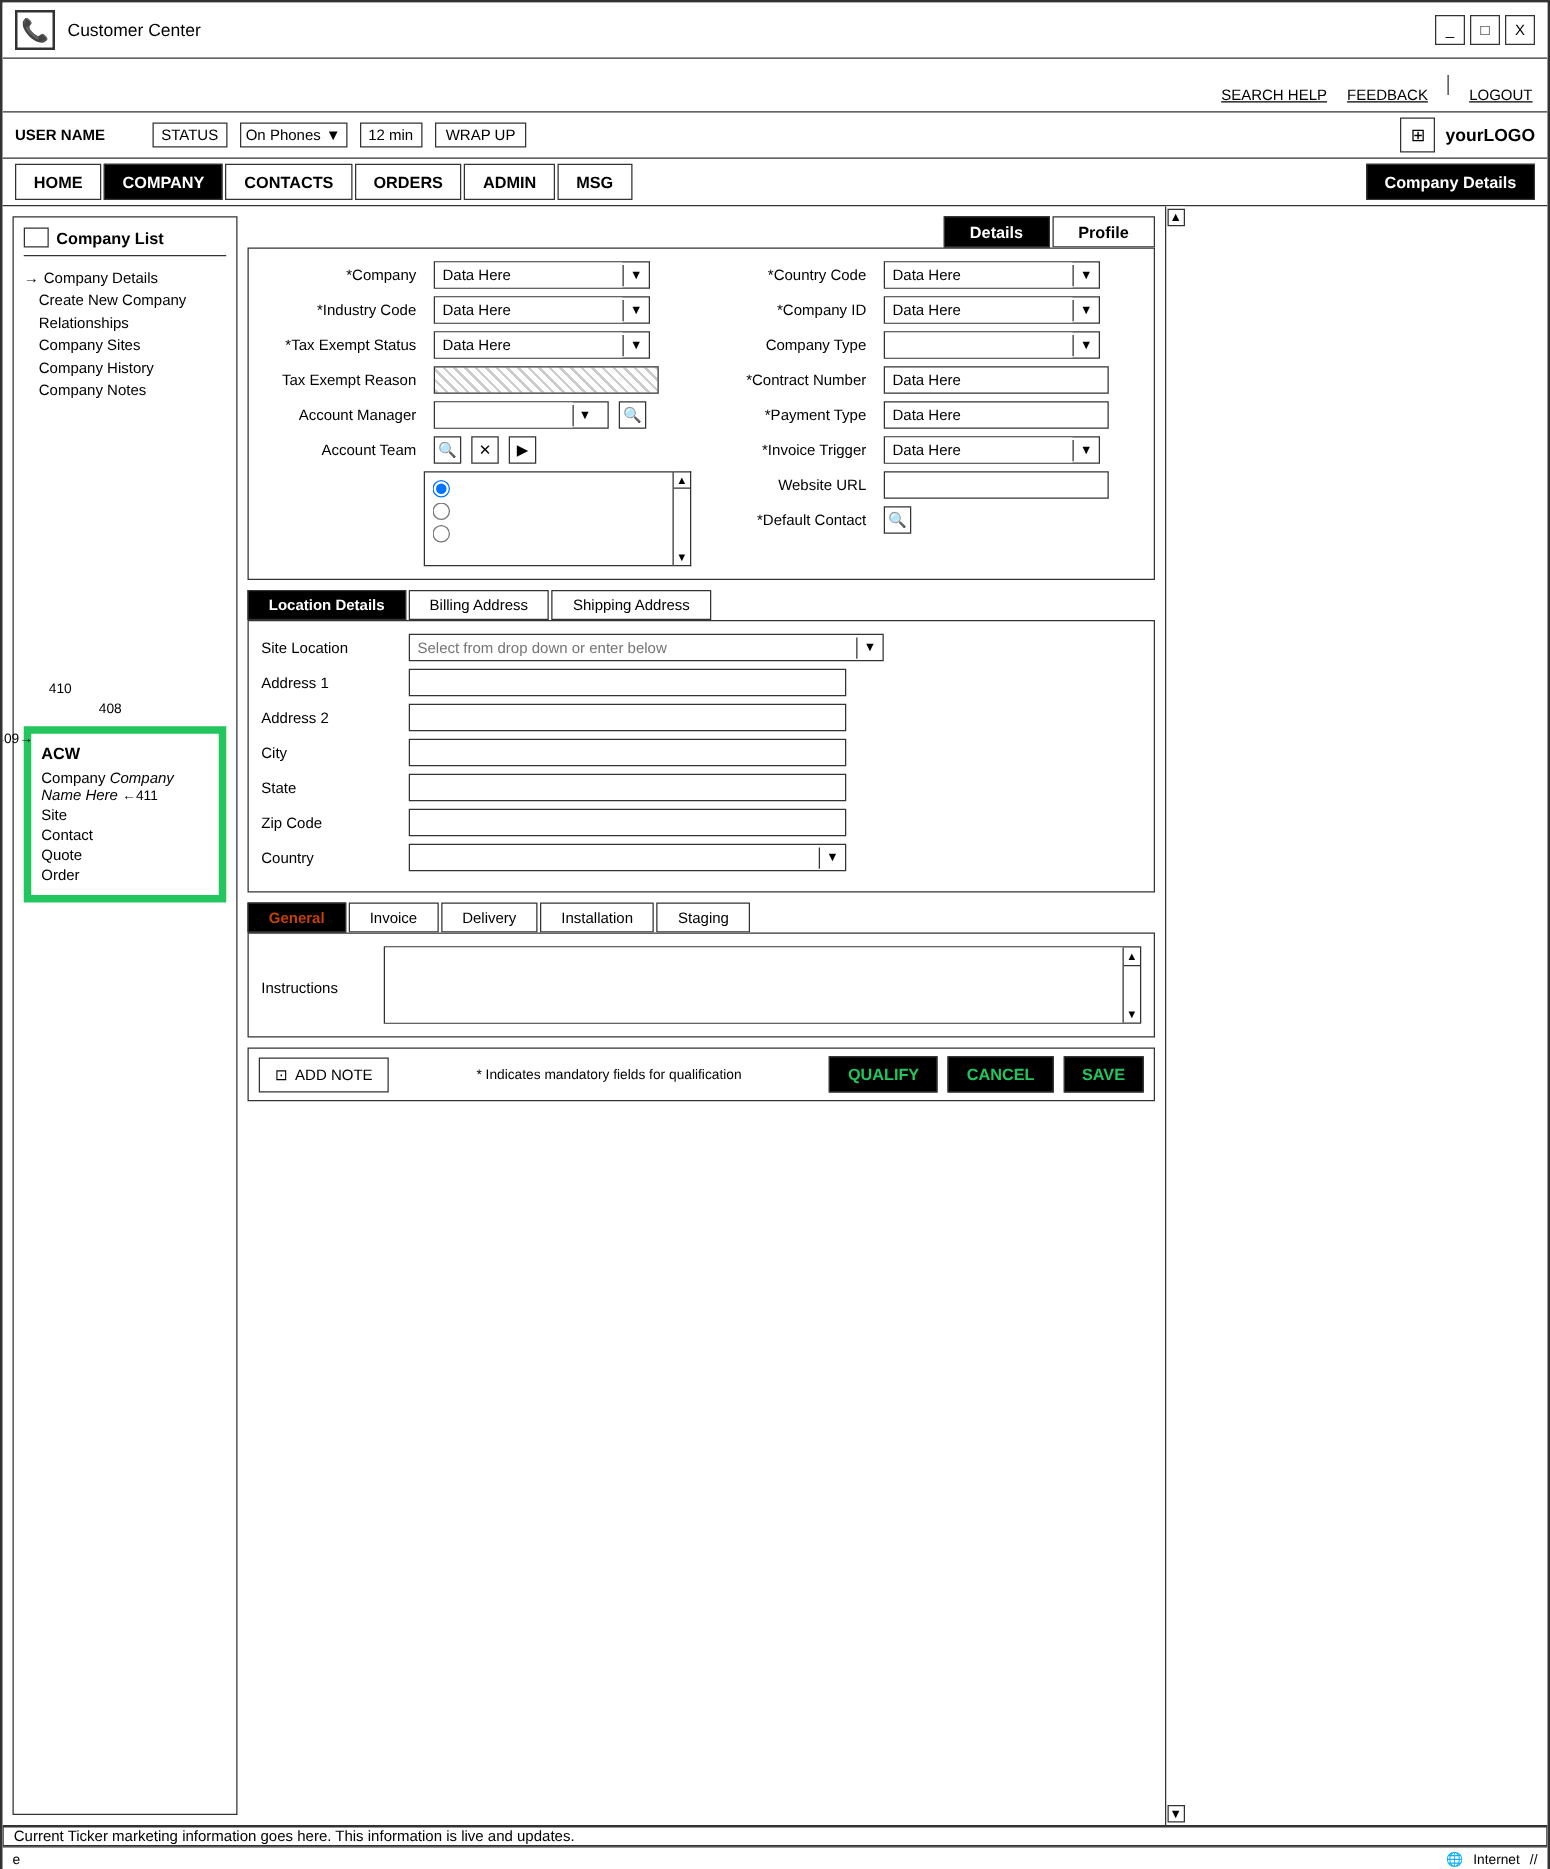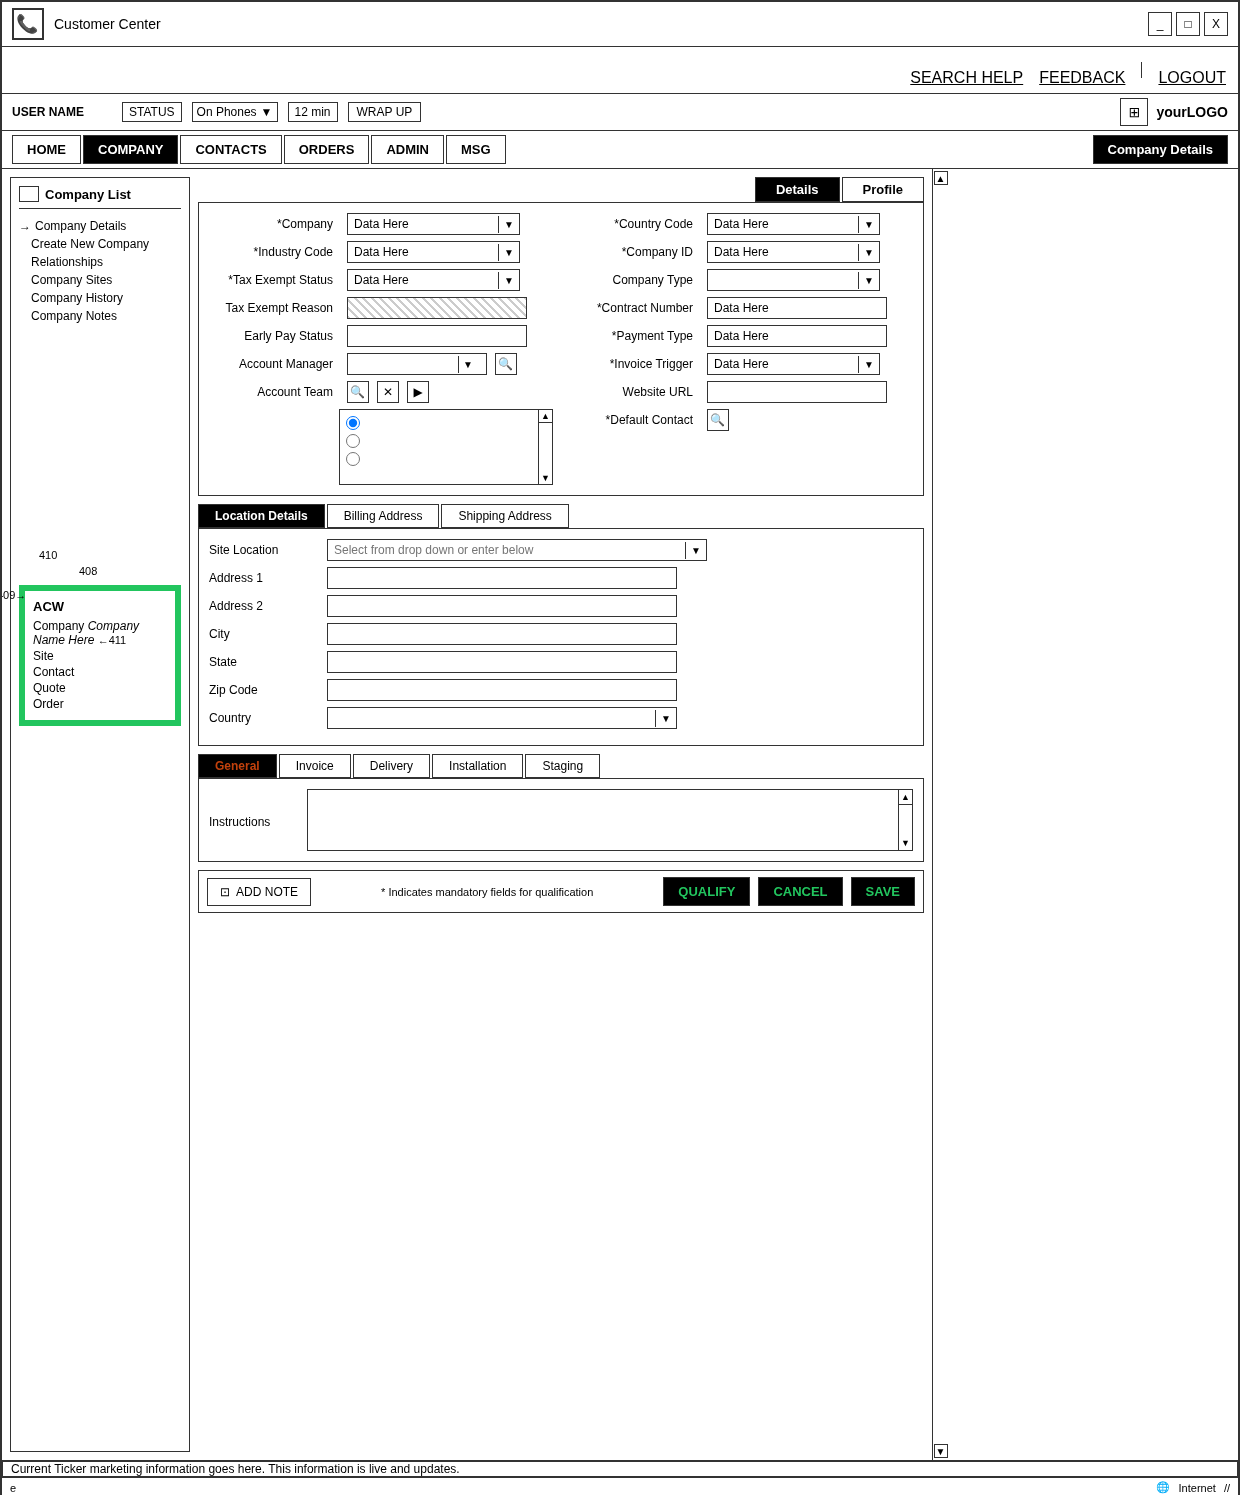--- a/index.html
+++ b/index.html
@@ -8,21 +8,21 @@
     
     .title-bar { display: flex; align-items: center; justify-content: space-between; padding: 6px 10px; border-bottom: 1px solid #333; background: #fff; }
     .title-bar-left { display: flex; align-items: center; gap: 10px; }
     .title-bar-icon { width: 32px; height: 32px; border: 2px solid #333; display: flex; align-items: center; justify-content: center; font-size: 18px; }
     .title-bar-title { font-size: 14px; font-weight: normal; }
     .title-bar-controls { display: flex; gap: 4px; }
     .title-btn { width: 24px; height: 24px; border: 1px solid #333; display: flex; align-items: center; justify-content: center; font-size: 12px; cursor: pointer; background: #fff; }
 
     
     .top-nav { display: flex; align-items: center; justify-content: flex-end; padding: 6px 12px; border-bottom: 1px solid #333; gap: 16px; }
-    .top-nav-link { font-size: 16px; cursor: pointer; text-decoration: underline; margin-top: 16px; }
+    .top-nav-link { font-size: 12px; cursor: pointer; text-decoration: underline; margin-top: 16px; }
     .top-nav-divider { border-left: 1px solid #333; height: 16px; }
 
     
     .user-status-bar { display: flex; align-items: center; padding: 4px 10px; border-bottom: 1px solid #333; gap: 10px; }
     .user-name { font-size: 12px; font-weight: bold; min-width: 100px; }
     .status-label { font-size: 12px; border: 1px solid #333; padding: 2px 6px; background: #fff; }
     .status-dropdown { display: flex; align-items: center; border: 1px solid #333; padding: 2px 4px; background: #fff; }
     .status-dropdown span { font-size: 12px; }
     .status-arrow { font-size: 10px; margin-left: 4px; }
     .time-display { font-size: 12px; border: 1px solid #333; padding: 2px 6px; }
@@ -243,24 +243,20 @@
                   <input type="text" value="Data Here" style="">
                   <span class="form-select-arrow">▼</span>
                 </div>
               </div>
 
               <div class="form-row">
                 <span class="form-label">Tax Exempt Reason</span>
                 <div class="form-input-hatched"></div>
               </div>
 
-              <div class="form-row">
-                <span class="form-label">Early Pay Status</span>
-                <input type="text" class="form-input-plain" style="">
-              </div>
 
               <div class="form-row">
                 <span class="form-label">Account Manager</span>
                 <div style="display:flex; align-items:center; border:1px solid #333; background:#fff; width:140px;">
                   <input type="text" style="border: none; width: 110px; padding: 3px 4px; font-size: 12px; outline: none;">
                   <span style="border-left:1px solid #333; padding:3px 4px; font-size:10px;">▼</span>
                 </div>
                 <span class="icon-btn">🔍</span>
               </div>
 

